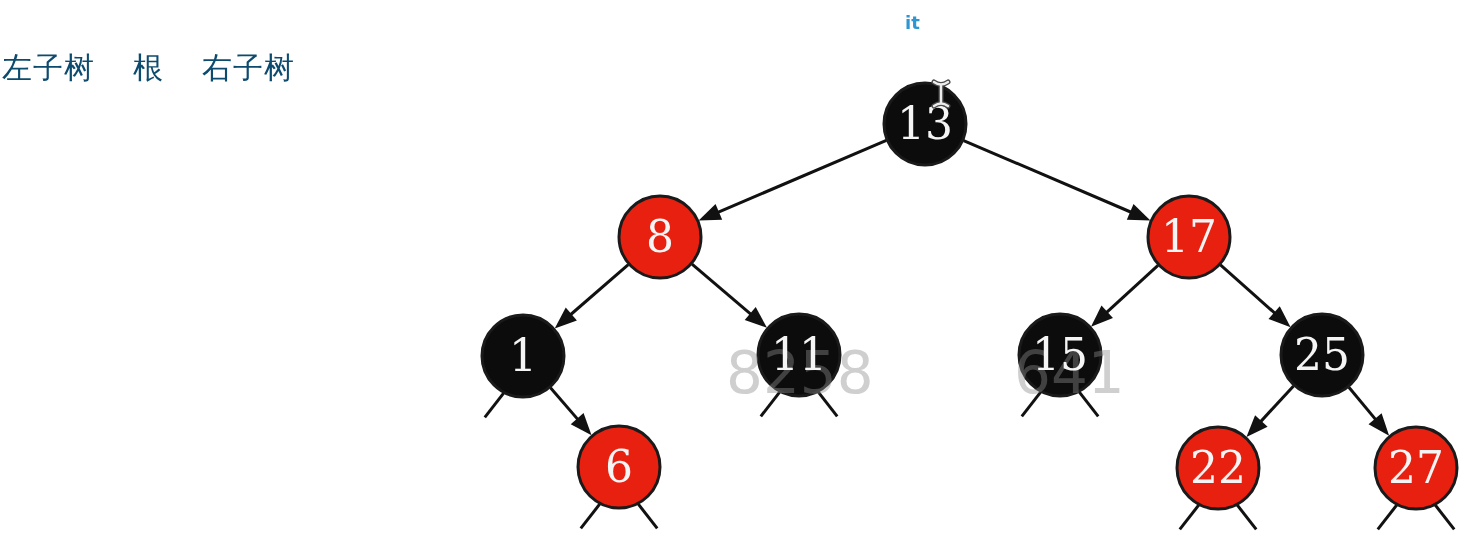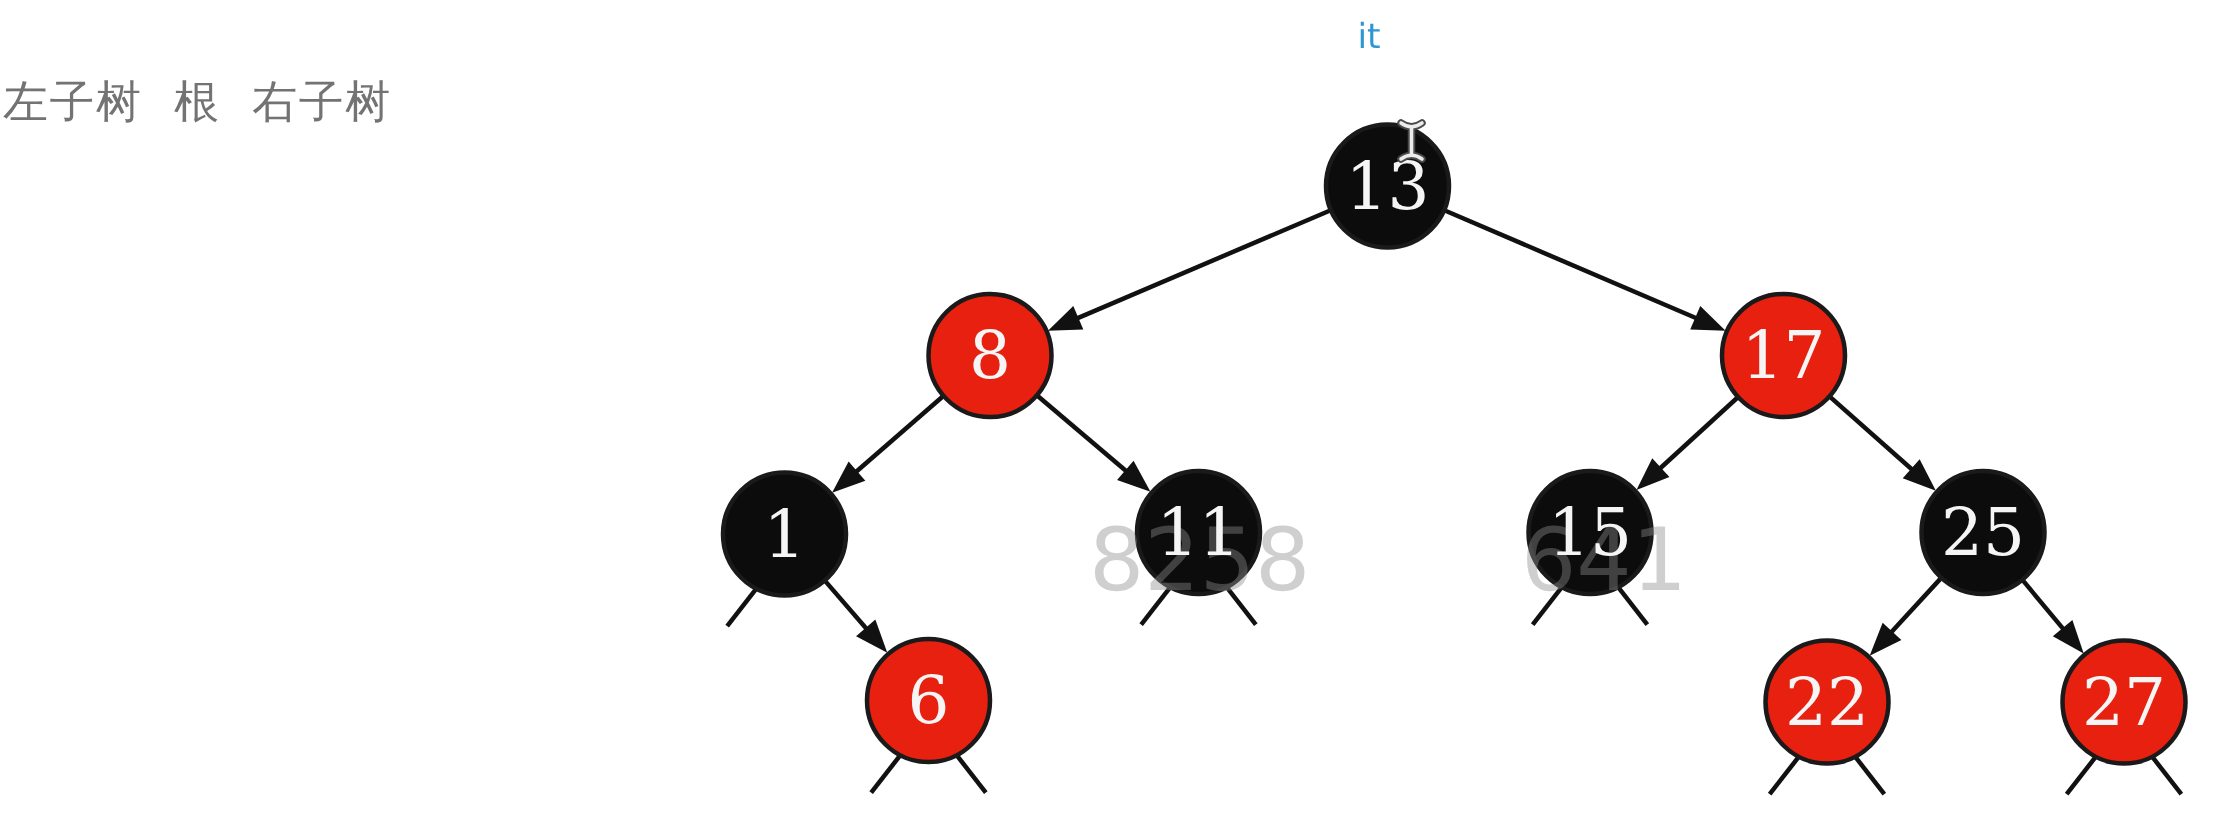--- a/index.html
+++ b/index.html
@@ -20,22 +20,22 @@
   #subtree-label {
     left: 2px;
     top: 48px;
     font-size: 30px;
     font-weight: 500;
     letter-spacing: 1px;
   }
   #it-label {
     left: 905px;
     top: 12px;
-    font-size: 23px;
-    font-weight: 400;
+    font-size: 18px;
+    font-weight: 700;
   }
   #cursor-ibeam {
     position: absolute;
     left: 928px;
     top: 76px;
     pointer-events: none;
   }
 </style>
 </head>
 <body>
@@ -89,21 +89,21 @@
       <text x="1189" y="252" fill="#f5f5f5" font-size="44" text-anchor="middle" font-family="&quot;DejaVu Serif&quot;,&quot;Liberation Serif&quot;,serif">17</text>
       <text x="523" y="371" fill="#f5f5f5" font-size="44" text-anchor="middle" font-family="&quot;DejaVu Serif&quot;,&quot;Liberation Serif&quot;,serif">1</text>
       <text x="799" y="370" fill="#f5f5f5" font-size="44" text-anchor="middle" font-family="&quot;DejaVu Serif&quot;,&quot;Liberation Serif&quot;,serif">11</text>
       <text x="1060" y="370" fill="#f5f5f5" font-size="44" text-anchor="middle" font-family="&quot;DejaVu Serif&quot;,&quot;Liberation Serif&quot;,serif">15</text>
       <text x="1322" y="370" fill="#f5f5f5" font-size="44" text-anchor="middle" font-family="&quot;DejaVu Serif&quot;,&quot;Liberation Serif&quot;,serif">25</text>
       <text x="619" y="482" fill="#f5f5f5" font-size="44" text-anchor="middle" font-family="&quot;DejaVu Serif&quot;,&quot;Liberation Serif&quot;,serif">6</text>
       <text x="1218" y="483" fill="#f5f5f5" font-size="44" text-anchor="middle" font-family="&quot;DejaVu Serif&quot;,&quot;Liberation Serif&quot;,serif">22</text>
       <text x="1416" y="483" fill="#f5f5f5" font-size="44" text-anchor="middle" font-family="&quot;DejaVu Serif&quot;,&quot;Liberation Serif&quot;,serif">27</text>
     </svg>
 
-  <div id="subtree-label" class="overlay-label" style="color: #737373;">左子树  根  右子树</div>
+  <div id="subtree-label" class="overlay-label" style="color: #0c4a6e; font-family: Liberation Mono, monospace;">左子树  根  右子树</div>
 
   <div id="it-label" class="overlay-label" style="color: rgb(46, 150, 211);">it</div>
 
   <svg id="cursor-ibeam" width="26" height="36" viewBox="0 0 26 36">
     <g stroke="#4a4a4a" stroke-width="5" fill="none" stroke-linecap="round">
       <path d="M6 6 Q13 11 20 6"></path>
       <path d="M6 30 Q13 25 20 30"></path>
       <path d="M13 9 L13 27"></path>
     </g>
     <g stroke="#ececec" stroke-width="2.4" fill="none" stroke-linecap="round">

